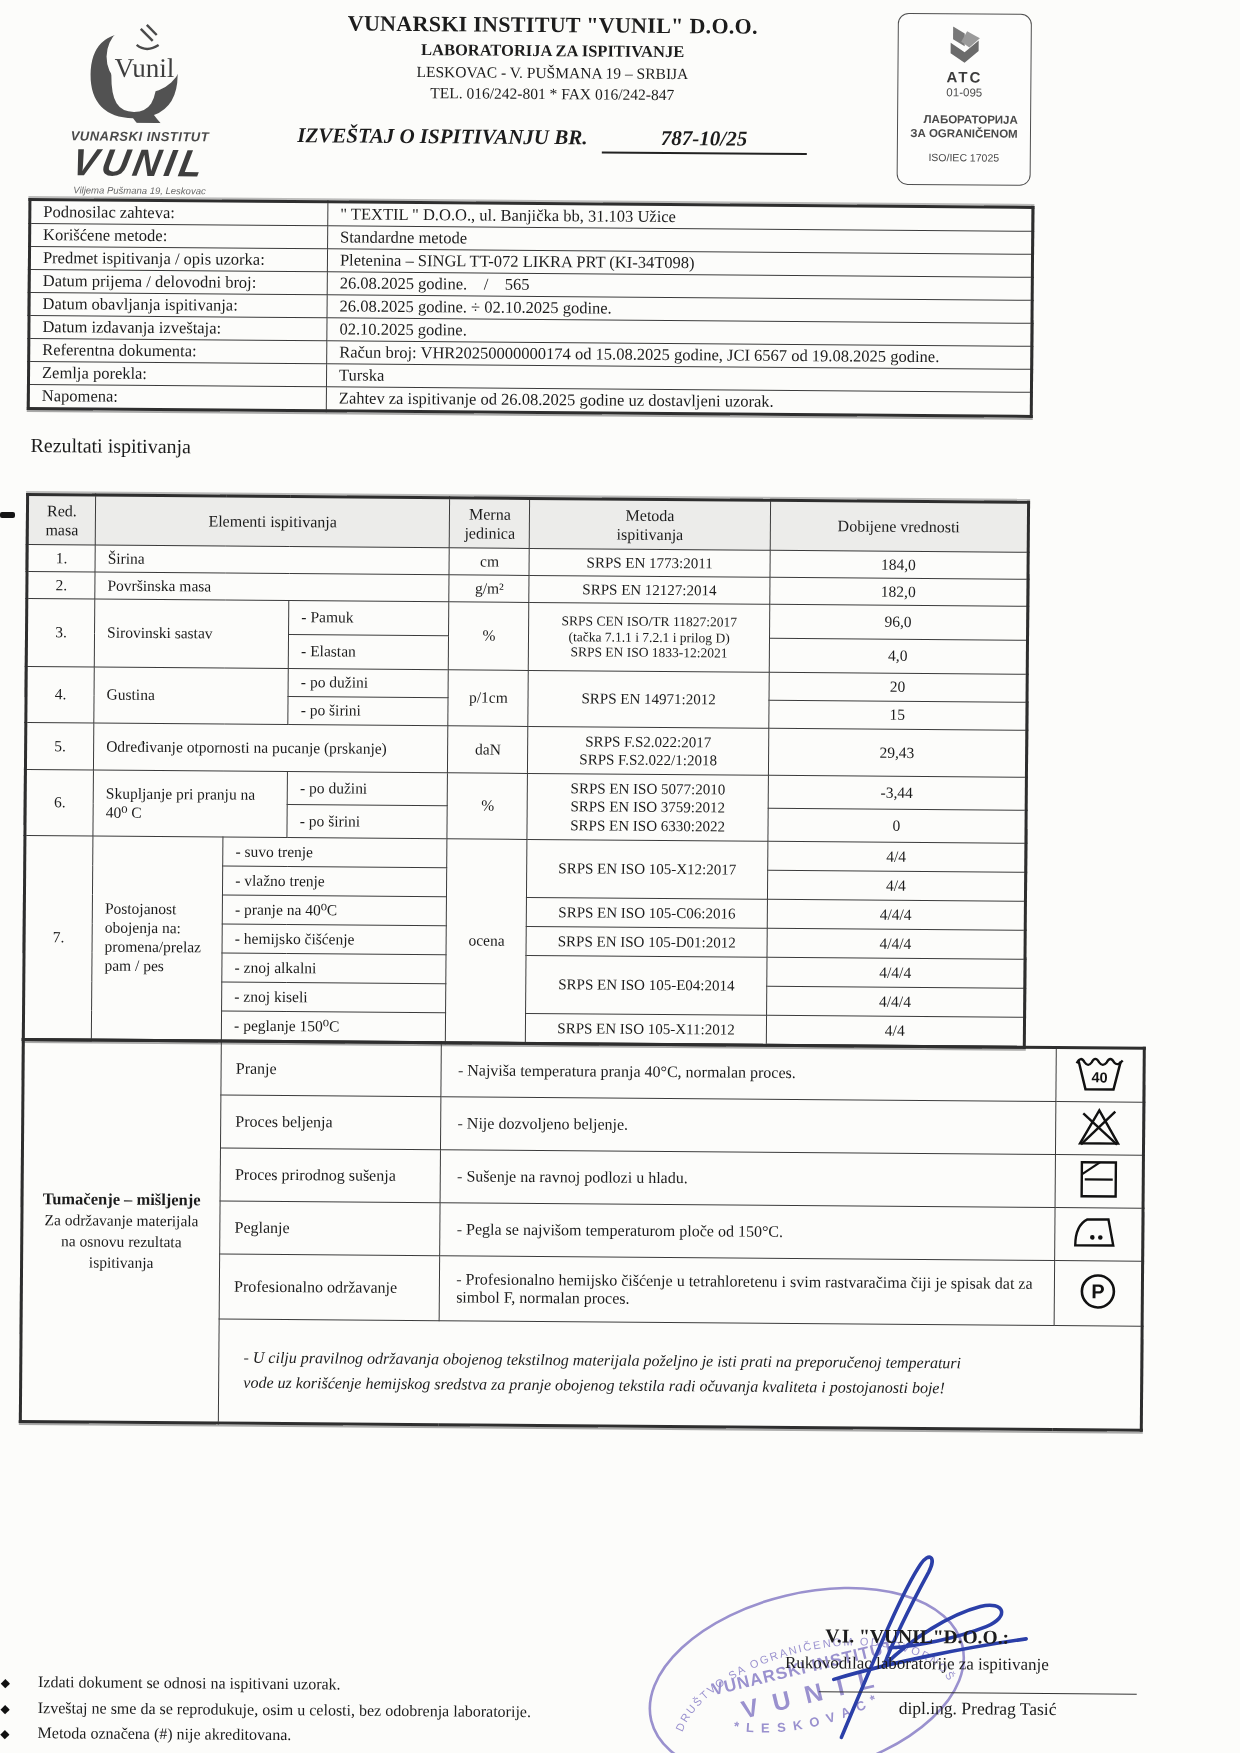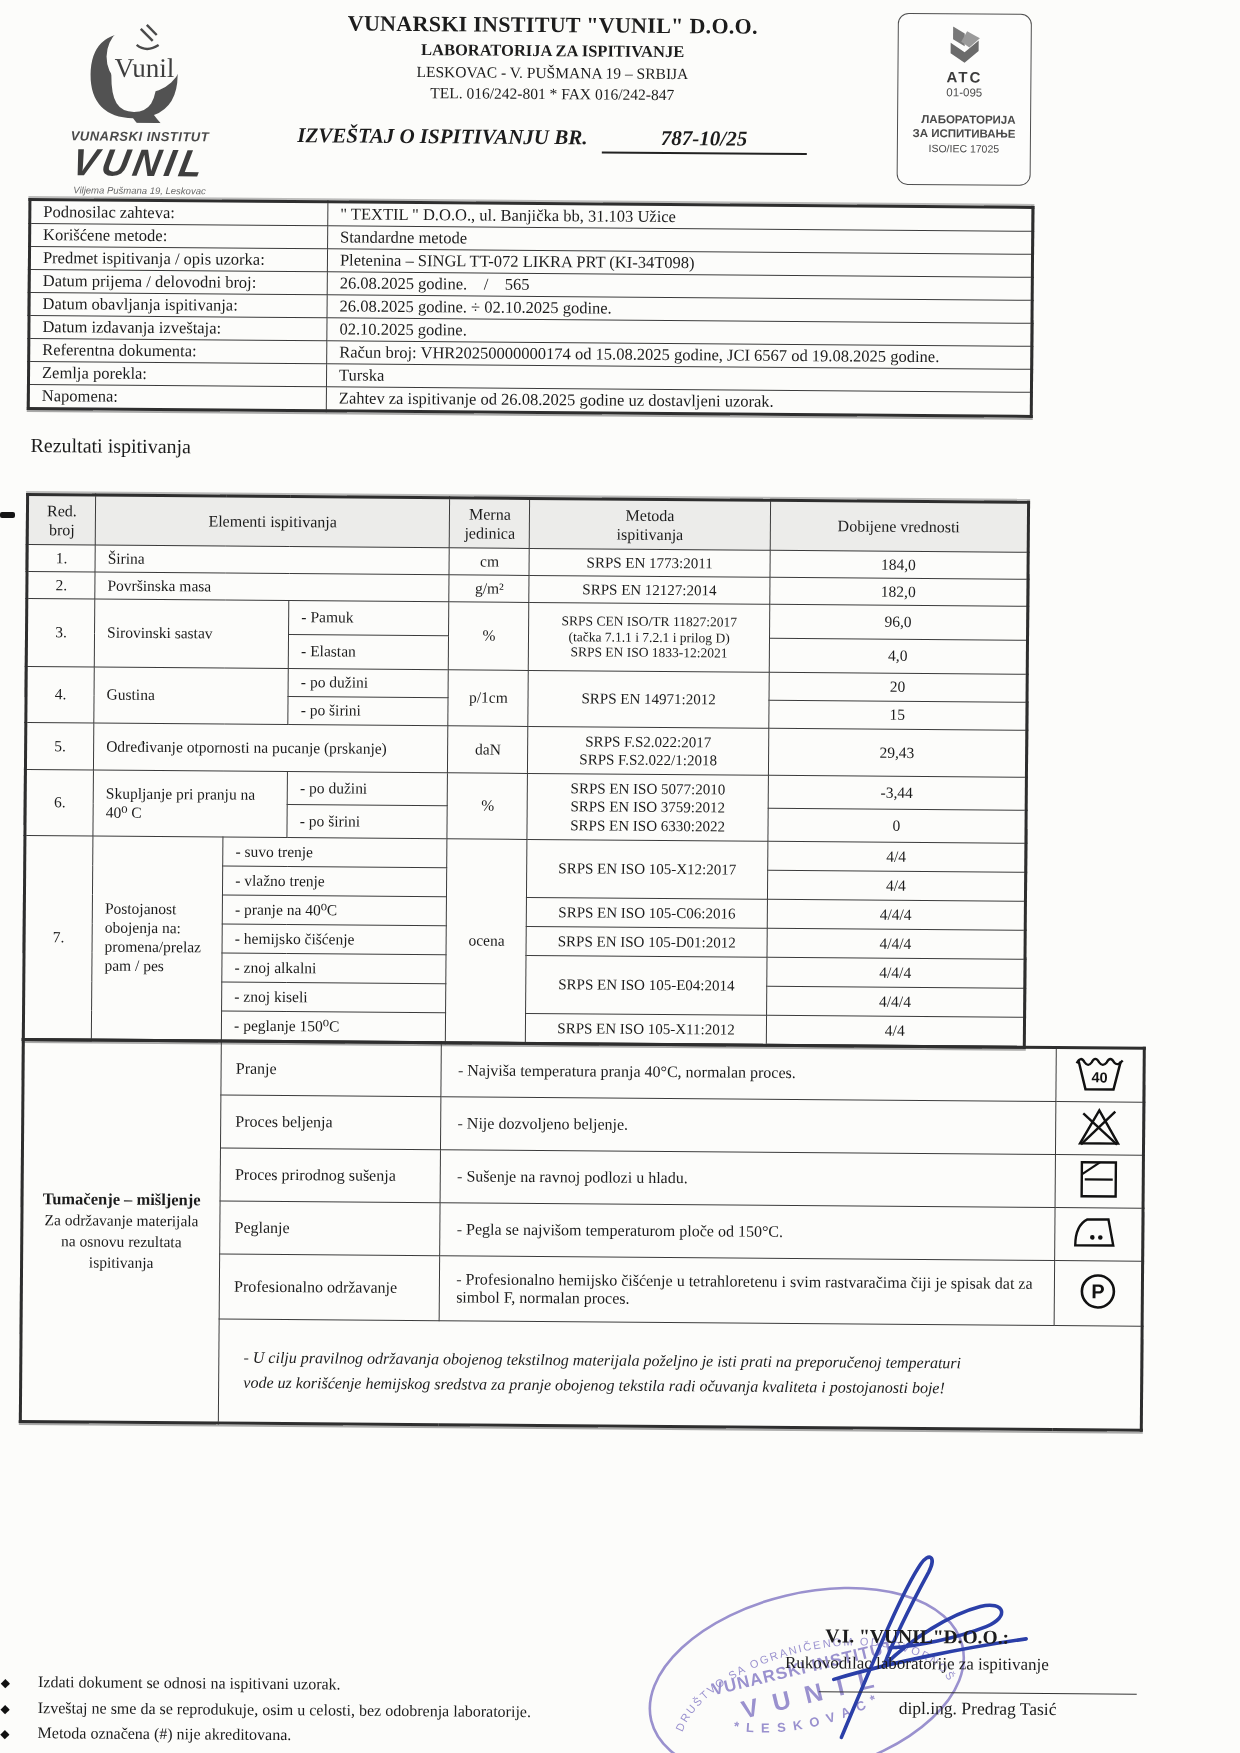--- a/index.html
+++ b/index.html
@@ -25,21 +25,21 @@
   .org-addr,.org-tel{font-size:15.5px;margin-top:3px;}
   .title-row{margin-top:22px;font-size:21px;font-weight:bold;font-style:italic;white-space:nowrap;}
   .report-no{display:inline-block;min-width:185px;text-align:center;border-bottom:2.4px solid #222;
     padding:0 10px 1px;margin-left:14px;font-style:italic;}
   .badge{position:absolute;left:898px;top:6px;width:132px;height:170px;border:1.7px solid #4f4f4f;
     border-radius:11px;display:flex;flex-direction:column;align-items:center;justify-content:flex-start;
     font-family:"Liberation Sans","DejaVu Sans",sans-serif;color:#3c3c3c;background:#fdfdfc;}
   .badge-abbr{font-weight:bold;font-size:15px;letter-spacing:2px;margin-top:2px;}
   .badge-num{font-size:11.5px;margin-top:1px;color:#4a4a4a;}
   .badge-lab{font-size:11.5px;font-weight:bold;text-align:right;line-height:1.25;margin-top:14px;color:#4a4a4a;}
-  .badge-iso{font-size:10.5px;margin-top:1px;color:#4a4a4a;}
+  .badge-iso{font-size:10.5px;margin-top:10px;color:#4a4a4a;}
 
   
   table{border-collapse:collapse;}
   td,th{border:1.5px solid #3b3b3b;vertical-align:middle;}
   .pre{white-space:pre-line;}
 
   
   .info{margin:6px 0 0 30px;width:1006px;border:3px solid #2e2e2e;box-shadow:0 2px 0 rgba(70,70,70,.45),0 -2px 0 rgba(70,70,70,.35);}
   .info td{font-size:16.5px;height:20px;padding:1px 8px 1px 12px;}
   .info td.lbl{width:276px;}
@@ -132,21 +132,21 @@
     <div class="badge">
       <svg width="42" height="40" viewBox="0 0 36 34" style="margin-top:12px">
         <path fill="#787878" d="M8 0 L18 6 L18 17 L8 11 Z"></path>
         <path fill="#9a9a9a" d="M20 4 L31 10 L22 18 L15 13 Z"></path>
         <path fill="#6b6b6b" d="M6 14 L18 22 L30 12 L30 21 L18 31 L6 23 Z"></path>
       </svg>
       <div class="badge-abbr">ATC</div>
       <div class="badge-num">01-095</div>
       <div class="badge-lab">
         <span>ЛАБОРАТОРИЈА</span><br>
-        <span>ЗА ИСПИТИВАЊЕ</span>
+        <span>ЗА OGRANIČENOM</span>
       </div>
       <div class="badge-iso">ISO/IEC 17025</div>
     </div>
   </div>
 
   <table class="info">
     <tbody>
       <tr>
             <td class="lbl">Podnosilac zahteva:</td>
             <td>" TEXTIL " D.O.O., ul. Banjička bb, 31.103 Užice</td>
@@ -194,21 +194,21 @@
           <col style="width:130px">
           <col style="width:64px">
           <col style="width:160px">
       <col style="width:80px">
           <col style="width:240px">
           <col style="width:258px">
     </colgroup>
     <thead>
       <tr>
         <th class="pre">Red.
-broj</th>
+masa</th>
         <th colspan="3">Elementi ispitivanja</th>
         <th class="pre">Merna
 jedinica</th>
         <th class="pre">Metoda
 ispitivanja</th>
         <th>Dobijene vrednosti</th>
       </tr>
     </thead>
     <tbody>
       <tr class="h24">

